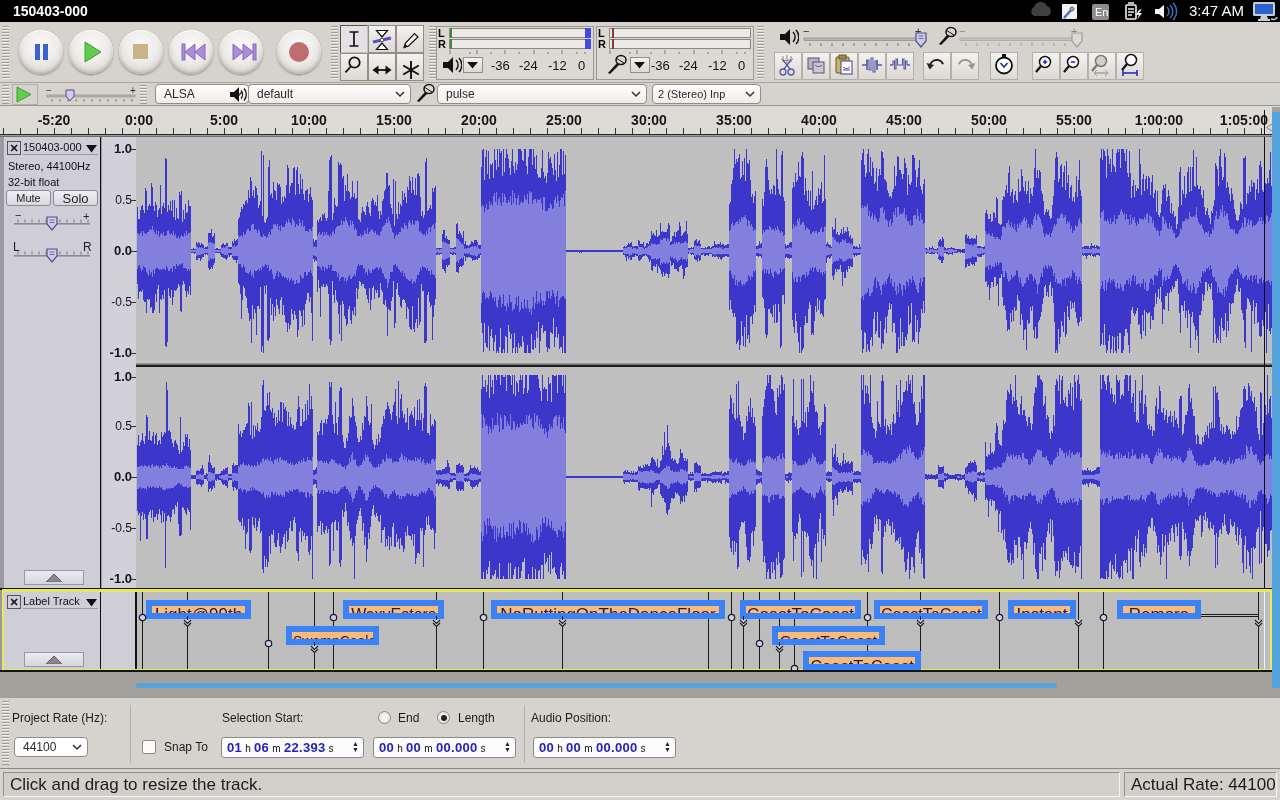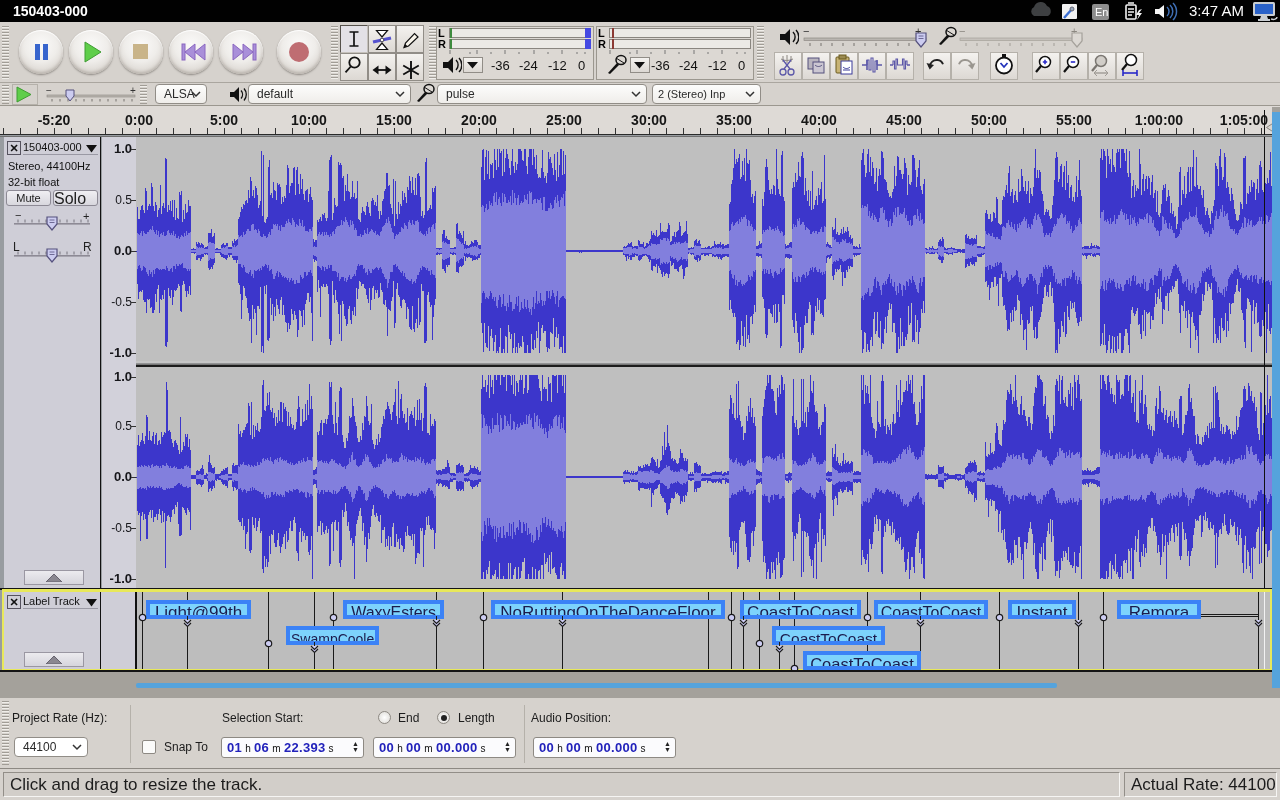--- a/index.html
+++ b/index.html
@@ -4,21 +4,21 @@
 html,body{width:1280px;height:800px;overflow:hidden;font-family:"Liberation Sans",sans-serif}
 body{position:relative;background:#d6d2cd}
 .abs{position:absolute}
 .grip{position:absolute;width:7px;background-image:repeating-linear-gradient(to bottom,#a19d96 0 1px,#f0eeea 1px 2px,#d6d2cd 2px 3px)}
 .tbtn{position:absolute;width:44px;height:44px;border-radius:50%;background:radial-gradient(circle at 50% 35%,#fbfaf9 0%,#efedea 45%,#dedad5 72%,#c9c5bf 100%);box-shadow:0 1px 2px rgba(90,85,80,.6), inset 0 1px 1px #fff, inset 0 -2px 3px rgba(160,153,145,.55)}
 .tool{position:absolute;width:28px;height:28px;border:1px solid #918d87;background:linear-gradient(#f4f2ef,#dcd8d3);}
 .combo{position:absolute;height:20px;border:1px solid #918d87;border-radius:4px;background:linear-gradient(#fdfdfc,#efedea);font-size:12px;color:#2a2a2a;line-height:18px;padding-left:8px}
 .combo .cv{position:absolute;right:5px;top:4px}
 .dbnum{position:absolute;font-size:13px;color:#111}
 .rlab{position:absolute;right:4px;font-size:12px;color:#1b1b1b}
-.chip{position:absolute;height:19px;background:#7dd3fc;border:4px solid #3b82f6;color:#1b1b4d;font-size:15px;text-align:center;line-height:18px;white-space:nowrap;overflow:hidden;padding:0 1px}
+.chip{position:absolute;height:19px;background:#fdba74;border:6px solid #3b82f6;color:#1b1b4d;font-size:15px;text-align:center;line-height:18px;white-space:nowrap;overflow:hidden;padding:0 1px}
 .lline{position:absolute;top:592px;width:1px;height:77px;background:#1a1a1a}
 .tfield{position:absolute;height:21px;background:#fbfbfd;border:1px solid #8d8983;border-radius:3px;font-size:13px;color:#2222bb;font-weight:700;line-height:19px;letter-spacing:0.3px;padding-left:5px}
 .tfield small{color:#111;font-weight:400;font-size:10px}
 .spin{position:absolute;right:2px;top:3px;width:11px;height:13px;font-size:7px;color:#222;line-height:6px;text-align:center}
 .seplab{position:absolute;font-size:12px;color:#1c1c1c}
 .radio{position:absolute;width:13px;height:13px;border-radius:50%;border:1px solid #8d8983;background:radial-gradient(#fff,#dcd9d4)}
 .statusfield{position:absolute;height:25px;border:1px solid;border-color:#928e88 #f6f5f3 #f6f5f3 #928e88;font-size:17px;color:#1c1c1c;line-height:23px;padding-left:6px;background:#d2cec9}
 </style></head><body>
 
 <div class="abs" style="left:0;top:0;width:1280px;height:22px;background:#010101"></div>
@@ -294,21 +294,21 @@
   </svg>
 <svg class="abs" style="left:44px;top:84px" width="95" height="21" viewBox="0 0 95 21">
  <text x="2" y="10" font-size="10" fill="#333">−</text>
     <text x="86" y="10" font-size="10" fill="#333">+</text>
  <rect x="3" y="11" width="88" height="2" fill="#b9b5b0" stroke="#8d8983" stroke-width="0.6"></rect>
  <g stroke="#77736e" stroke-width="1">
       <path d="M8 15v2.5M16 15v2.5M24 15v2.5M32 15v2.5M40 15v2.5M48 15v2.5M56 15v2.5M64 15v2.5M72 15v2.5M80 15v2.5M88 15v2.5"></path>
     </g>
  <path d="M22 6h8v6l-4 5-4-5z" fill="#ccccf0" stroke="#55517d"></path>
 </svg>
-<div class="combo" style="left:155px;top:84px;width:52px">ALSA<svg class="cv" width="10" height="10" viewBox="0 0 10 10">
+<div class="combo" style="left:155px;top:84px;width:94px">ALSA<svg class="cv" width="10" height="10" viewBox="0 0 10 10">
       <path d="M1 3l4 4 4-4" stroke="#333" stroke-width="1.5" fill="none"></path>
     </svg></div>
 <svg class="abs" style="left:229px;top:86px" width="18" height="17" viewBox="0 0 18 17">
     <path d="M1 6v5h4l5 5V1L5 6z" fill="#111"></path>
     <path d="M12 4.5a6 6 0 0 1 0 8M15 2.5a9 9 0 0 1 0 12" stroke="#111" stroke-width="1.3" fill="none"></path>
   </svg>
 <div class="combo" style="left:248px;top:84px;width:163px">default<svg class="cv" width="10" height="10" viewBox="0 0 10 10">
       <path d="M1 3l4 4 4-4" stroke="#333" stroke-width="1.5" fill="none"></path>
     </svg></div>
 <svg class="abs" style="left:415px;top:83px" width="22" height="22" viewBox="0 0 22 22">
@@ -352,21 +352,21 @@
 
 <div class="abs" style="left:4px;top:137px;width:97px;height:451px;background:#cfced7;border-right:1px solid #111"></div>
 <div class="abs" style="left:7px;top:141px;width:14px;height:14px;border:1px solid #55525e;font-size:11px;font-weight:700;text-align:center;line-height:12px;color:#111">✕</div>
 <div class="abs" style="left:23px;top:141px;width:75px;height:14px;border-bottom:1px solid #9a99a4;font-size:11px;color:#111">150403-000</div>
 <svg class="abs" style="left:86px;top:145px" width="11" height="8" viewBox="0 0 11 8">
     <path d="M0 0h11L5.5 7.5z" fill="#111"></path>
   </svg>
 <div class="abs" style="left:8px;top:160px;font-size:11px;color:#111">Stereo, 44100Hz</div>
 <div class="abs" style="left:8px;top:176px;font-size:11px;color:#111">32-bit float</div>
 <div class="abs" style="left:6px;top:190px;width:45px;height:16px;border:1px solid #8d8a95;border-radius:3px;background:linear-gradient(#f0eff3,#d8d7de);font-size:11px;text-align:center;line-height:15px;color:#222">Mute</div>
-<div class="abs" style="left:53px;top:190px;width:45px;height:16px;border:1px solid #8d8a95;border-radius:3px;background:linear-gradient(#f0eff3,#d8d7de);font-size:16px;text-align:left;line-height:15px;color:#222">Solo</div>
+<div class="abs" style="left:53px;top:190px;width:45px;height:16px;border:1px solid #8d8a95;border-radius:3px;background:linear-gradient(#f0eff3,#d8d7de);font-size:13px;text-align:center;line-height:15px;color:#222">Solo</div>
 <svg class="abs" style="left:10px;top:210px" width="84" height="24" viewBox="0 0 84 24">
  <text x="5" y="9" font-size="11" fill="#222">−</text>
     <text x="73" y="10" font-size="11" fill="#222">+</text>
  <rect x="4" y="13" width="76" height="1.6" fill="#8d8a95"></rect>
  <g stroke="#77747e" stroke-width="1">
       <path d="M8 9.5v3M15 9.5v3M22 9.5v3M29 9.5v3M36 9.5v3M50 9.5v3M57 9.5v3M64 9.5v3M71 9.5v3M78 9.5v3"></path>
     </g>
  <path d="M37 7h10v7l-5 6-5-6z" fill="#ccccf0" stroke="#55517d" stroke-width="1.2"></path>
     <path d="M39.5 10h5M39.5 12.5h5" stroke="#55517d" stroke-width="0.8"></path>
 </svg>

